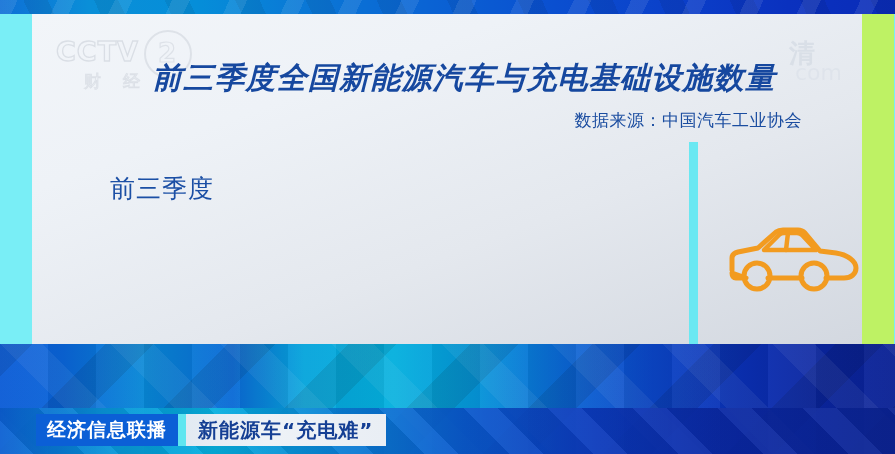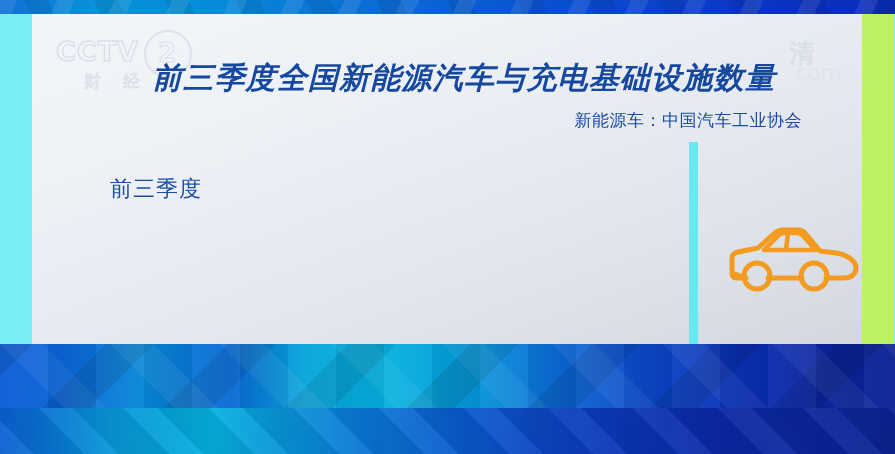--- a/index.html
+++ b/index.html
@@ -137,21 +137,21 @@
     background: #6ae8f2;
   }
 
   
   .body-block {
     position: absolute;
     left: 78px; top: 152px;
     white-space: nowrap;
   }
   .body-line {
-    font-size: 22px;
+    font-size: 25px;
     color: #1b4fa5;
     letter-spacing: 1px;
     line-height: 45px;
     white-space: nowrap;
   }
   .hl { color: #f0a024; }
 
   
   .car-icon {
     position: absolute;
@@ -253,21 +253,21 @@
       </span>
       <span class="cctv-sub">财经</span>
     </div>
 
     <div class="right-wm">
       <span class="wm-cn">清</span>
       <span class="wm-en">com</span>
     </div>
 
     <div class="headline">前三季度全国新能源汽车与充电基础设施数量</div>
-    <div class="subline">新能源车：中国汽车工业协会</div>
+    <div class="subline">数据来源：中国汽车工业协会</div>
 
     <div class="divider"></div>
 
     <div class="body-block">
       <div class="body-line">前三季度</div>
     </div>
 
     <svg class="car-icon" viewBox="0 0 140 78">
       <g fill="none" stroke="#f29b20" stroke-width="5" stroke-linecap="round" stroke-linejoin="round">
         <path d="M8 50 L8 38 C8 35 10 33 14 32 L34 28 L52 12 C54 10.5 56 10 59 10 L74 10 C77 10 79 11 81 13 L96 31 L112 33 C124 35 132 41 132 48 C132 54 127 58 120 58 L102 58 M78 58 L44 58 M22 58 L12 58 C9.5 58 8 56 8 53 Z"></path>
@@ -277,15 +277,20 @@
         <circle cx="90" cy="56" r="13"></circle>
       </g>
     </svg>
 
   </div>
 
   <div class="bottom-area">
     <div class="mosaic"></div>
     <div class="band-dark"></div>
 
+    <div class="ticker">
+      <div class="ticker-program">经济信息联播</div>
+      <div class="ticker-accent"></div>
+      <div class="ticker-topic">新能源车“充电难”</div>
+    </div>
   </div>
 
 </div>
 
 </body></html>

